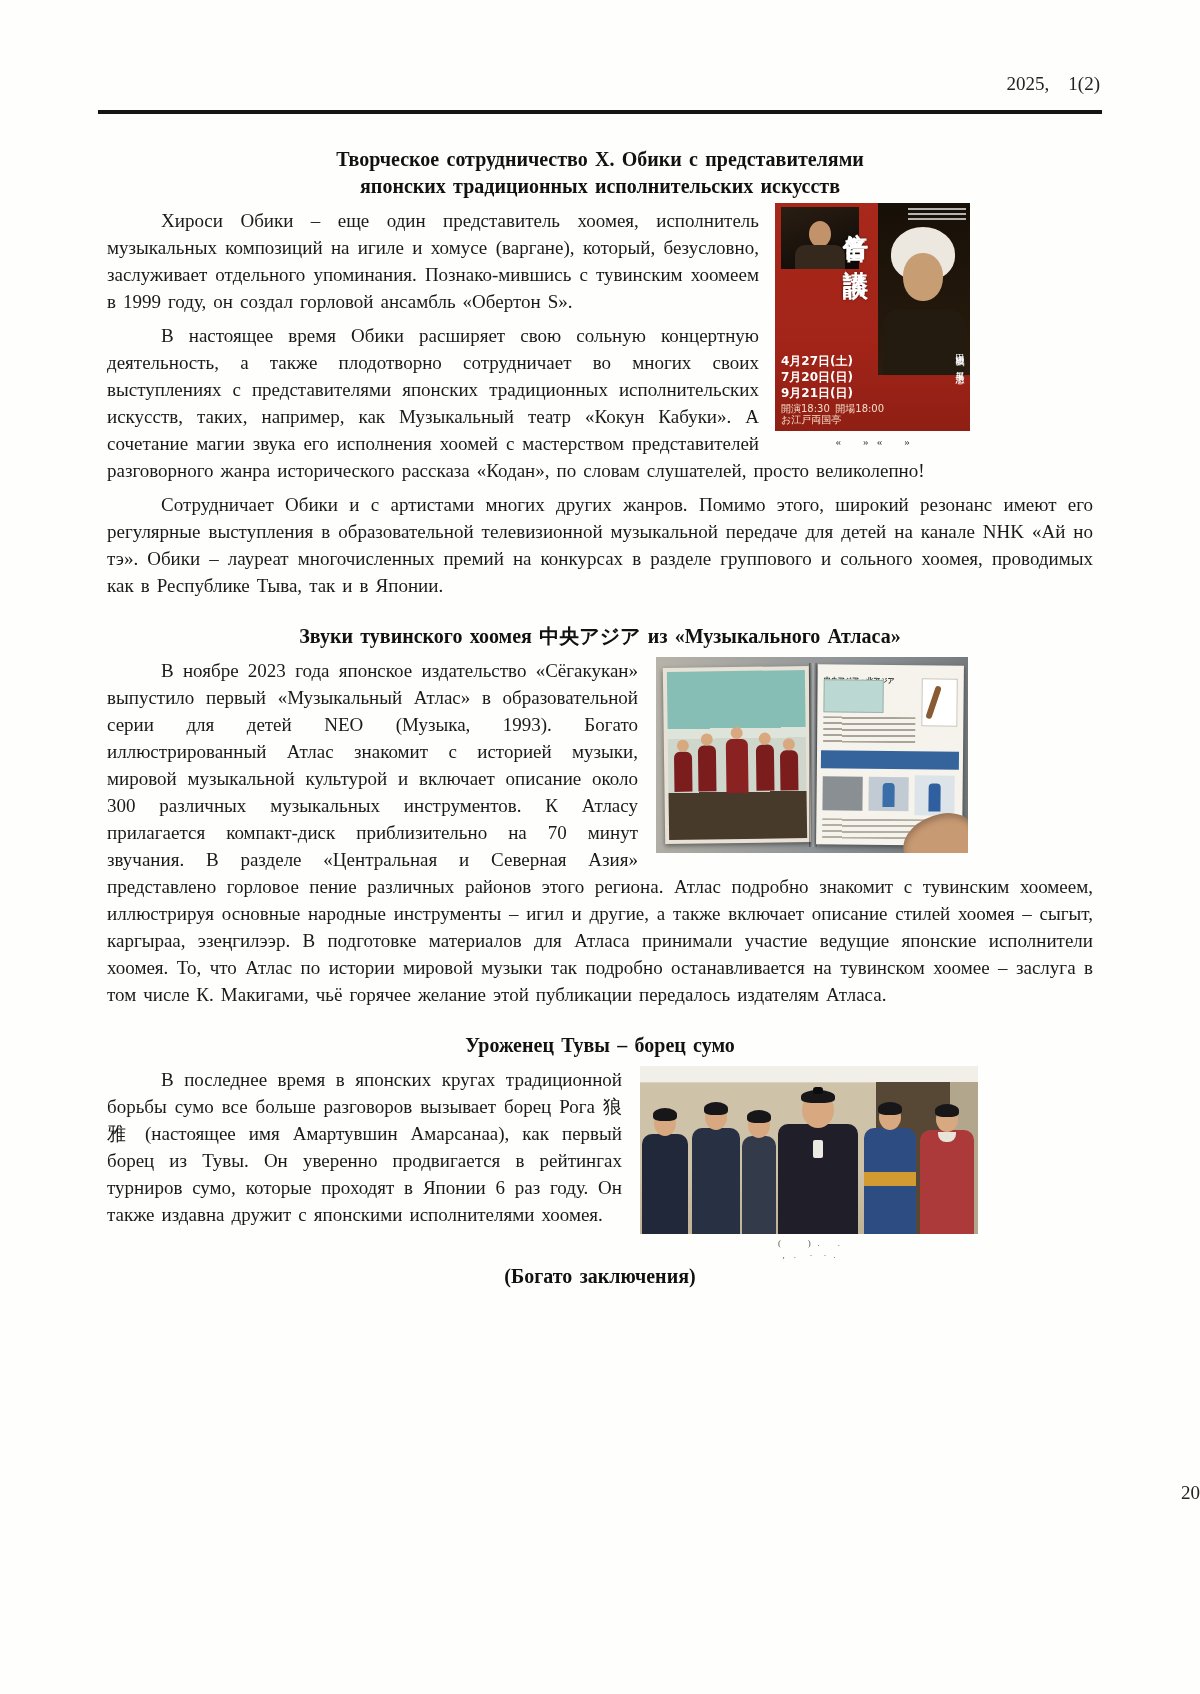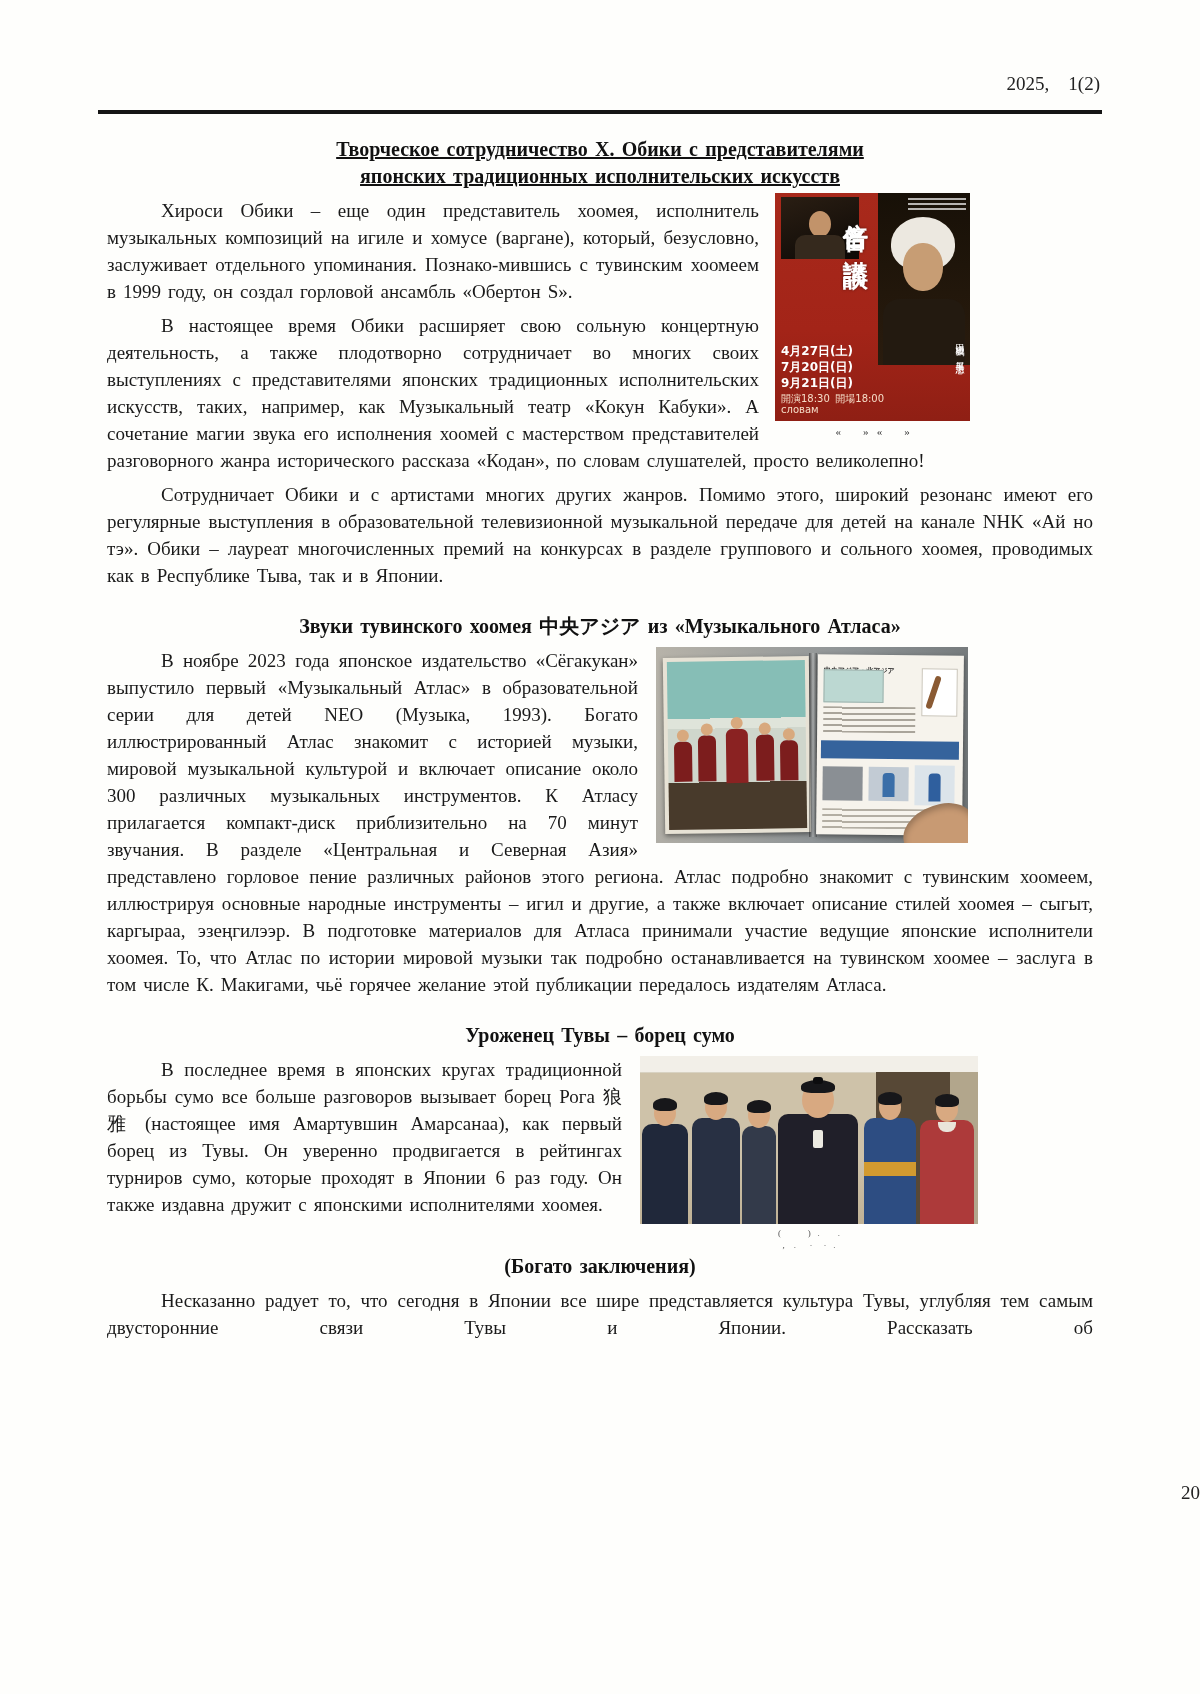--- a/index.html
+++ b/index.html
@@ -19,21 +19,21 @@
   }
   .content {
     position:absolute; top:136px; left:100px; width:1000px;
     font-size:19px; line-height:27px; text-align:justify;
     word-spacing:0.12em;
   }
   .sec-title {
     clear:both; font-size:20px; font-weight:700; text-align:center;
     margin:24px 0 3px; line-height:27px; color:#111;
   }
-  .sec-title.first { margin-top:0;text-decoration:underline; }
+  .sec-title.first { margin-top:10px; }
   .para { margin:7px; text-indent:54px; }
   .para.last-justify { text-align-last:justify; }
   .page-number {
     position:absolute; top:1482px; left:0; width:1200px;
     text-align:right; font-size:19px; color:#222;
   }
 
   
   .fig { float:right; position:relative; }
   .fig-poster { width:195px; margin:2px 130px 4px 16px; }
@@ -207,21 +207,21 @@
         </div>
         <div class="p-fineprint"></div>
         <div class="p-title">倍音と講談</div>
         <div class="p-dates">
           <div>4月27日(土)</div>
           <div>7月20日(日)</div>
           <div>9月21日(日)</div>
         </div>
         <div class="p-note">
           <div>開演18:30 開場18:00</div>
-          <div>словам</div>
+          <div>お江戸両国亭</div>
         </div>
         <div class="p-names">
           <span>田辺凌鶴</span>
           <span>尾引浩志</span>
         </div>
       </div>
       <figcaption class="cap">«&nbsp;&nbsp;&nbsp;&nbsp;&nbsp;&nbsp;&nbsp;&nbsp;»&nbsp;&nbsp;&nbsp;«&nbsp;&nbsp;&nbsp;&nbsp;&nbsp;&nbsp;&nbsp;&nbsp;»</figcaption>
     </figure>
 
     <p class="para">Хироси Обики – еще один представитель хоомея, исполнитель музыкальных композиций на игиле и хомусе (варгане), который, безусловно, заслуживает отдельного упоминания. Познако-мившись с тувинским хоомеем в 1999 году, он создал горловой ансамбль «Обертон S».</p>
@@ -288,19 +288,18 @@
       </div>
       <figcaption class="cap tiny">
         <div>(&nbsp;&nbsp;&nbsp;&nbsp;&nbsp;&nbsp;&nbsp;&nbsp;&nbsp;&nbsp;&nbsp;&nbsp;)&nbsp;&nbsp;&nbsp;.&nbsp;&nbsp;&nbsp;&nbsp;&nbsp;&nbsp;&nbsp;&nbsp;.</div>
         <div>,&nbsp;&nbsp;&nbsp;&nbsp;.&nbsp;&nbsp;&nbsp;&nbsp;&nbsp;&nbsp;·&nbsp;&nbsp;&nbsp;&nbsp;&nbsp;·&nbsp;&nbsp;&nbsp;.</div>
       </figcaption>
     </figure>
 
     <p class="para">В последнее время в японских кругах традиционной борьбы сумо все больше разговоров вызывает борец Рога 狼雅 (настоящее имя Амартувшин Амарсанаа), как первый борец из Тувы. Он уверенно продвигается в рейтингах турниров сумо, которые проходят в Японии 6 раз году. Он также издавна дружит с японскими исполнителями хоомея.</p>
 
     <h2 class="sec-title">(Богато заключения)</h2>
-    <p class="para last-justify">Несказанно радует то, что сегодня в Японии все шире представляется культура Тувы, углубляя тем самым двусторонние связи Тувы и Японии. Рассказать об</p>
 
   </div>
 
   <div class="page-number">20</div>
 
 </div>
 
 </body></html>

